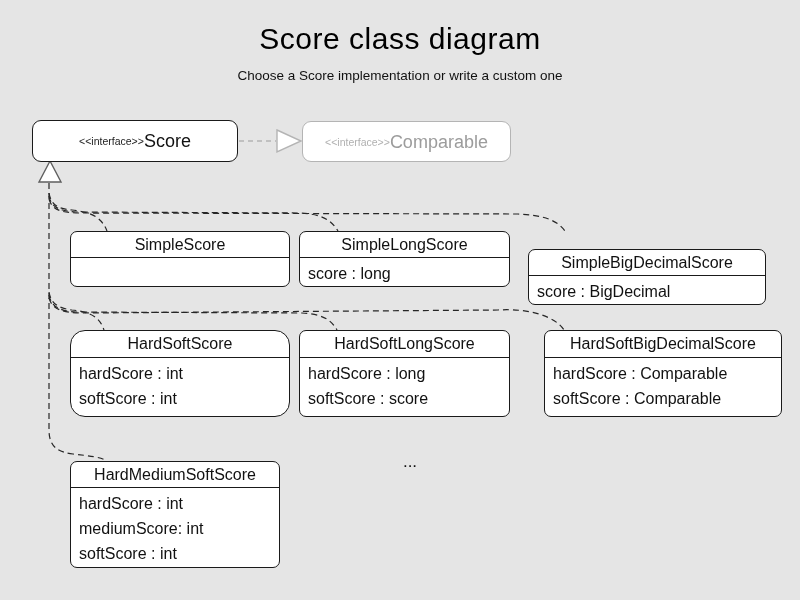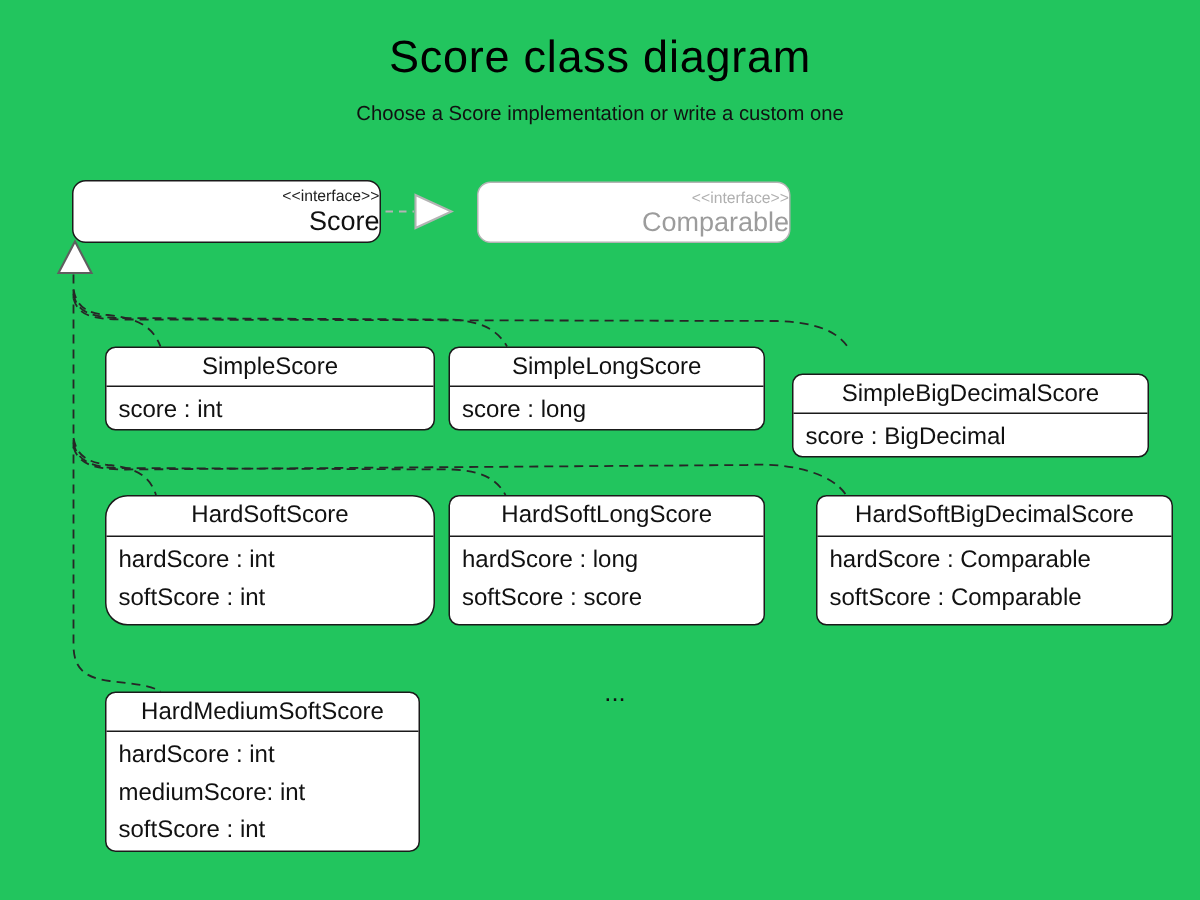--- a/index.html
+++ b/index.html
@@ -1,27 +1,27 @@
 <!DOCTYPE html>
 <html><head>
 <meta charset="utf-8">
 <style>
   html,body{margin:0;padding:0;background:#fff;}
   body{font-family:"Liberation Sans","DejaVu Sans",sans-serif;color:#111;}
-  .canvas{position:relative;width:800px;height:600px;background:#22c55e;overflow:hidden;text-decoration:underline;}
+  .canvas{position:relative;width:800px;height:600px;background:#e5e5e5;overflow:hidden;text-decoration:underline;}
 
   .page-title{position:absolute;left:0;top:22px;width:800px;text-align:center;
     font-size:30px;letter-spacing:.5px;color:#000;}
   .page-subtitle{position:absolute;left:0;top:68px;width:800px;text-align:center;
     font-size:13.5px;color:#111;}
 
   
   .iface{position:absolute;box-sizing:border-box;border-radius:9px;
-    display:flex;flex-direction:column;align-items:flex-end;justify-content:center;
-    background:#fff;margin-left:16px;}
+    display:flex;align-items:center;justify-content:center;
+    background:#fff;}
   .iface .stereo{font-size:10.5px;line-height:12px;}
   .iface .iname{font-size:18px;line-height:20px;}
   .iface-score{left:32px;top:120px;width:206px;height:42px;border:1.6px solid #1a1a1a;}
   .iface-score .stereo{color:#222;}
   .iface-score .iname{color:#111;}
   .iface-comparable{left:302px;top:121px;width:209px;height:41px;border:1.5px solid #b4b4b4;}
   .iface-comparable .stereo{color:#b0b0b0;}
   .iface-comparable .iname{color:#9c9c9c;}
 
   
@@ -77,23 +77,20 @@
     <div class="iname">Score</div>
   </div>
 
   <div class="iface iface-comparable">
     <div class="stereo">&lt;&lt;interface&gt;&gt;</div>
     <div class="iname">Comparable</div>
   </div>
 
   <div class="uml-box box-1">
     <div class="uml-head">SimpleScore</div>
-    <div class="uml-attrs">
-      <div class="uml-attr">score : int</div>
-    </div>
   </div>
 
   <div class="uml-box box-2">
     <div class="uml-head">SimpleLongScore</div>
     <div class="uml-attrs">
       <div class="uml-attr">score : long</div>
     </div>
   </div>
 
   <div class="uml-box box-3">

